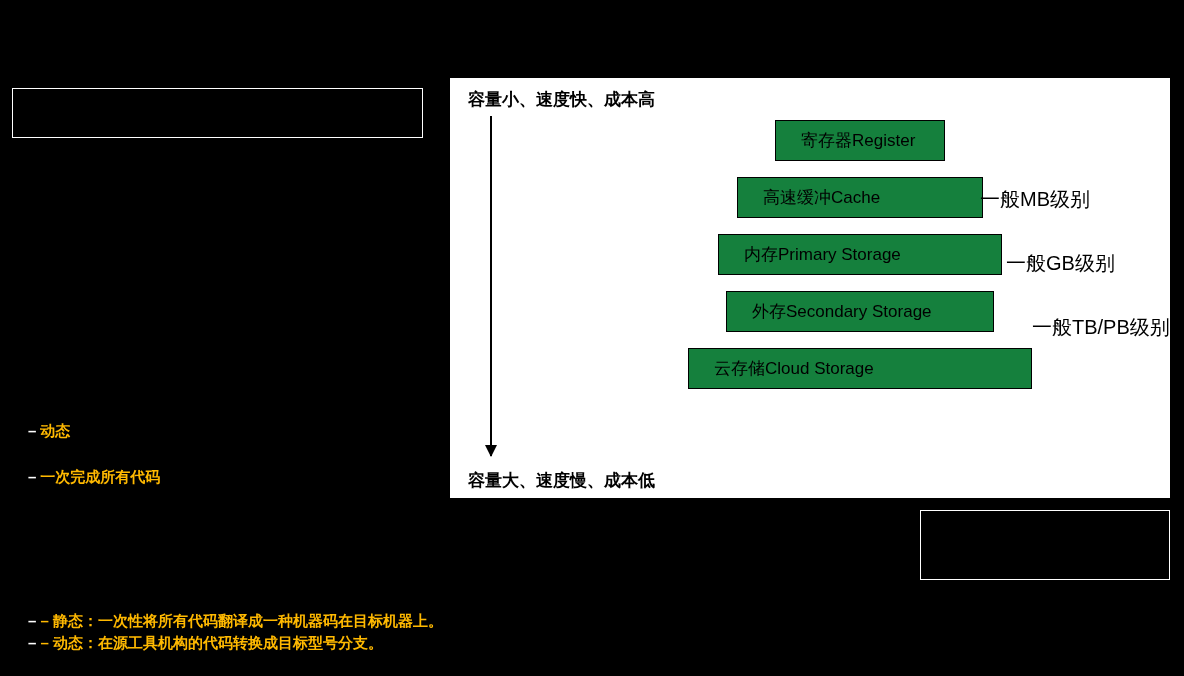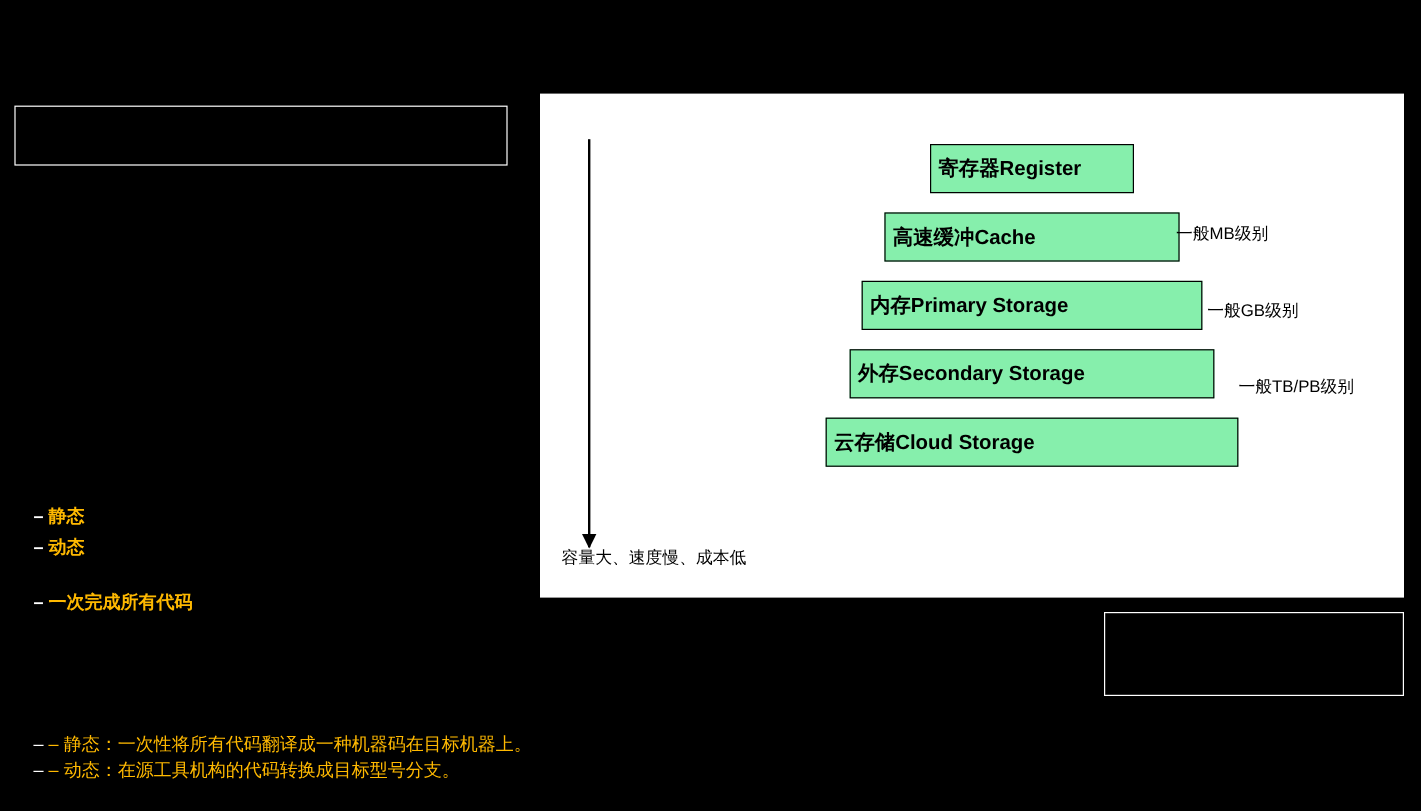--- a/index.html
+++ b/index.html
@@ -4,49 +4,49 @@
 <style>
 *{margin:0;padding:0;box-sizing:border-box}
 body{width:1184px;height:676px;background:#000;position:relative;font-family:"Microsoft YaHei","PingFang SC",sans-serif}
 .left{position:absolute;left:0;top:80px;width:435px}
 .box-outline{border:1px solid #fff;height:50px;margin:8px 12px}
 .list{margin-top:280px;padding-left:28px}
 .list-item{color:#ffb900;font-size:15px;line-height:26px;font-weight:bold}
 .dash{color:#fff;margin-right:4px}
 .gap1{height:20px}
 .bottom-lines{position:absolute;left:28px;top:610px}
-.bl{font-size:15px;line-height:22px;font-weight:normal}
+.bl{font-size:15px;line-height:22px;font-weight:bold}
 .bl .d{color:#fff}
 .bl .h{color:#ffb900}
 .figure{position:absolute;left:450px;top:78px;width:720px;height:420px;background:#fff;color:#000}
 .fig-top{position:absolute;left:18px;top:10px;font-size:17px;font-weight:bold}
-.fig-bot{position:absolute;left:18px;bottom:24px;font-size:14px;font-weight:normal}
+.fig-bot{position:absolute;left:18px;bottom:6px;font-size:17px;font-weight:bold}
 .arrow{position:absolute;left:40px;top:38px;width:2px;height:340px;background:#000}
 .arrow:after{content:"";position:absolute;bottom:-1px;left:-5px;border-left:6px solid transparent;border-right:6px solid transparent;border-top:12px solid #000}
 .levels{position:absolute;left:130px;top:42px;width:560px}
 .lvl{display:flex;align-items:center;justify-content:center;margin-bottom:16px}
-.lvl-box{border:1.5px solid #000;padding:8px 6px;font-size:17px;font-weight:700;white-space:nowrap;background:#86efac}
-.w1{width:170px}.w2{width:246px}.w3{width:284px}.w4{width:304px}.w5{width:344px}
-.note{position:absolute;font-size:14px;white-space:nowrap}
+.lvl-box{border:1.5px solid #000;padding:8px 25px;font-size:17px;font-weight:400;white-space:nowrap;background:#15803d}
+.w1{width:170px}.w2{width:246px}.w3{width:284px}.w4{width:268px}.w5{width:344px}
+.note{position:absolute;font-size:20px;white-space:nowrap}
 .small-outline{position:absolute;left:920px;top:510px;width:250px;height:70px;border:1px solid #fff}
 </style>
 </head>
 <body>
 
 <div class="left">
   <div class="box-outline"></div>
   <div class="list">
-    <div class="list-item"><span class="dash">–</span><span>静态</span></div>
     <div class="list-item"><span class="dash">–</span><span>动态</span></div>
     <div class="gap1"></div>
     <div class="list-item"><span class="dash">–</span><span>一次完成所有代码</span></div>
   </div>
 </div>
 
 <div class="figure">
+  <div class="fig-top">容量小、速度快、成本高</div>
   <div class="arrow"></div>
   <div class="levels">
     <div class="lvl">
         <div class="lvl-box w1">寄存器Register</div>
       </div>
     <div class="lvl">
         <div class="lvl-box w2">高速缓冲Cache</div>
       </div>
     <div class="lvl">
         <div class="lvl-box w3">内存Primary Storage</div>

